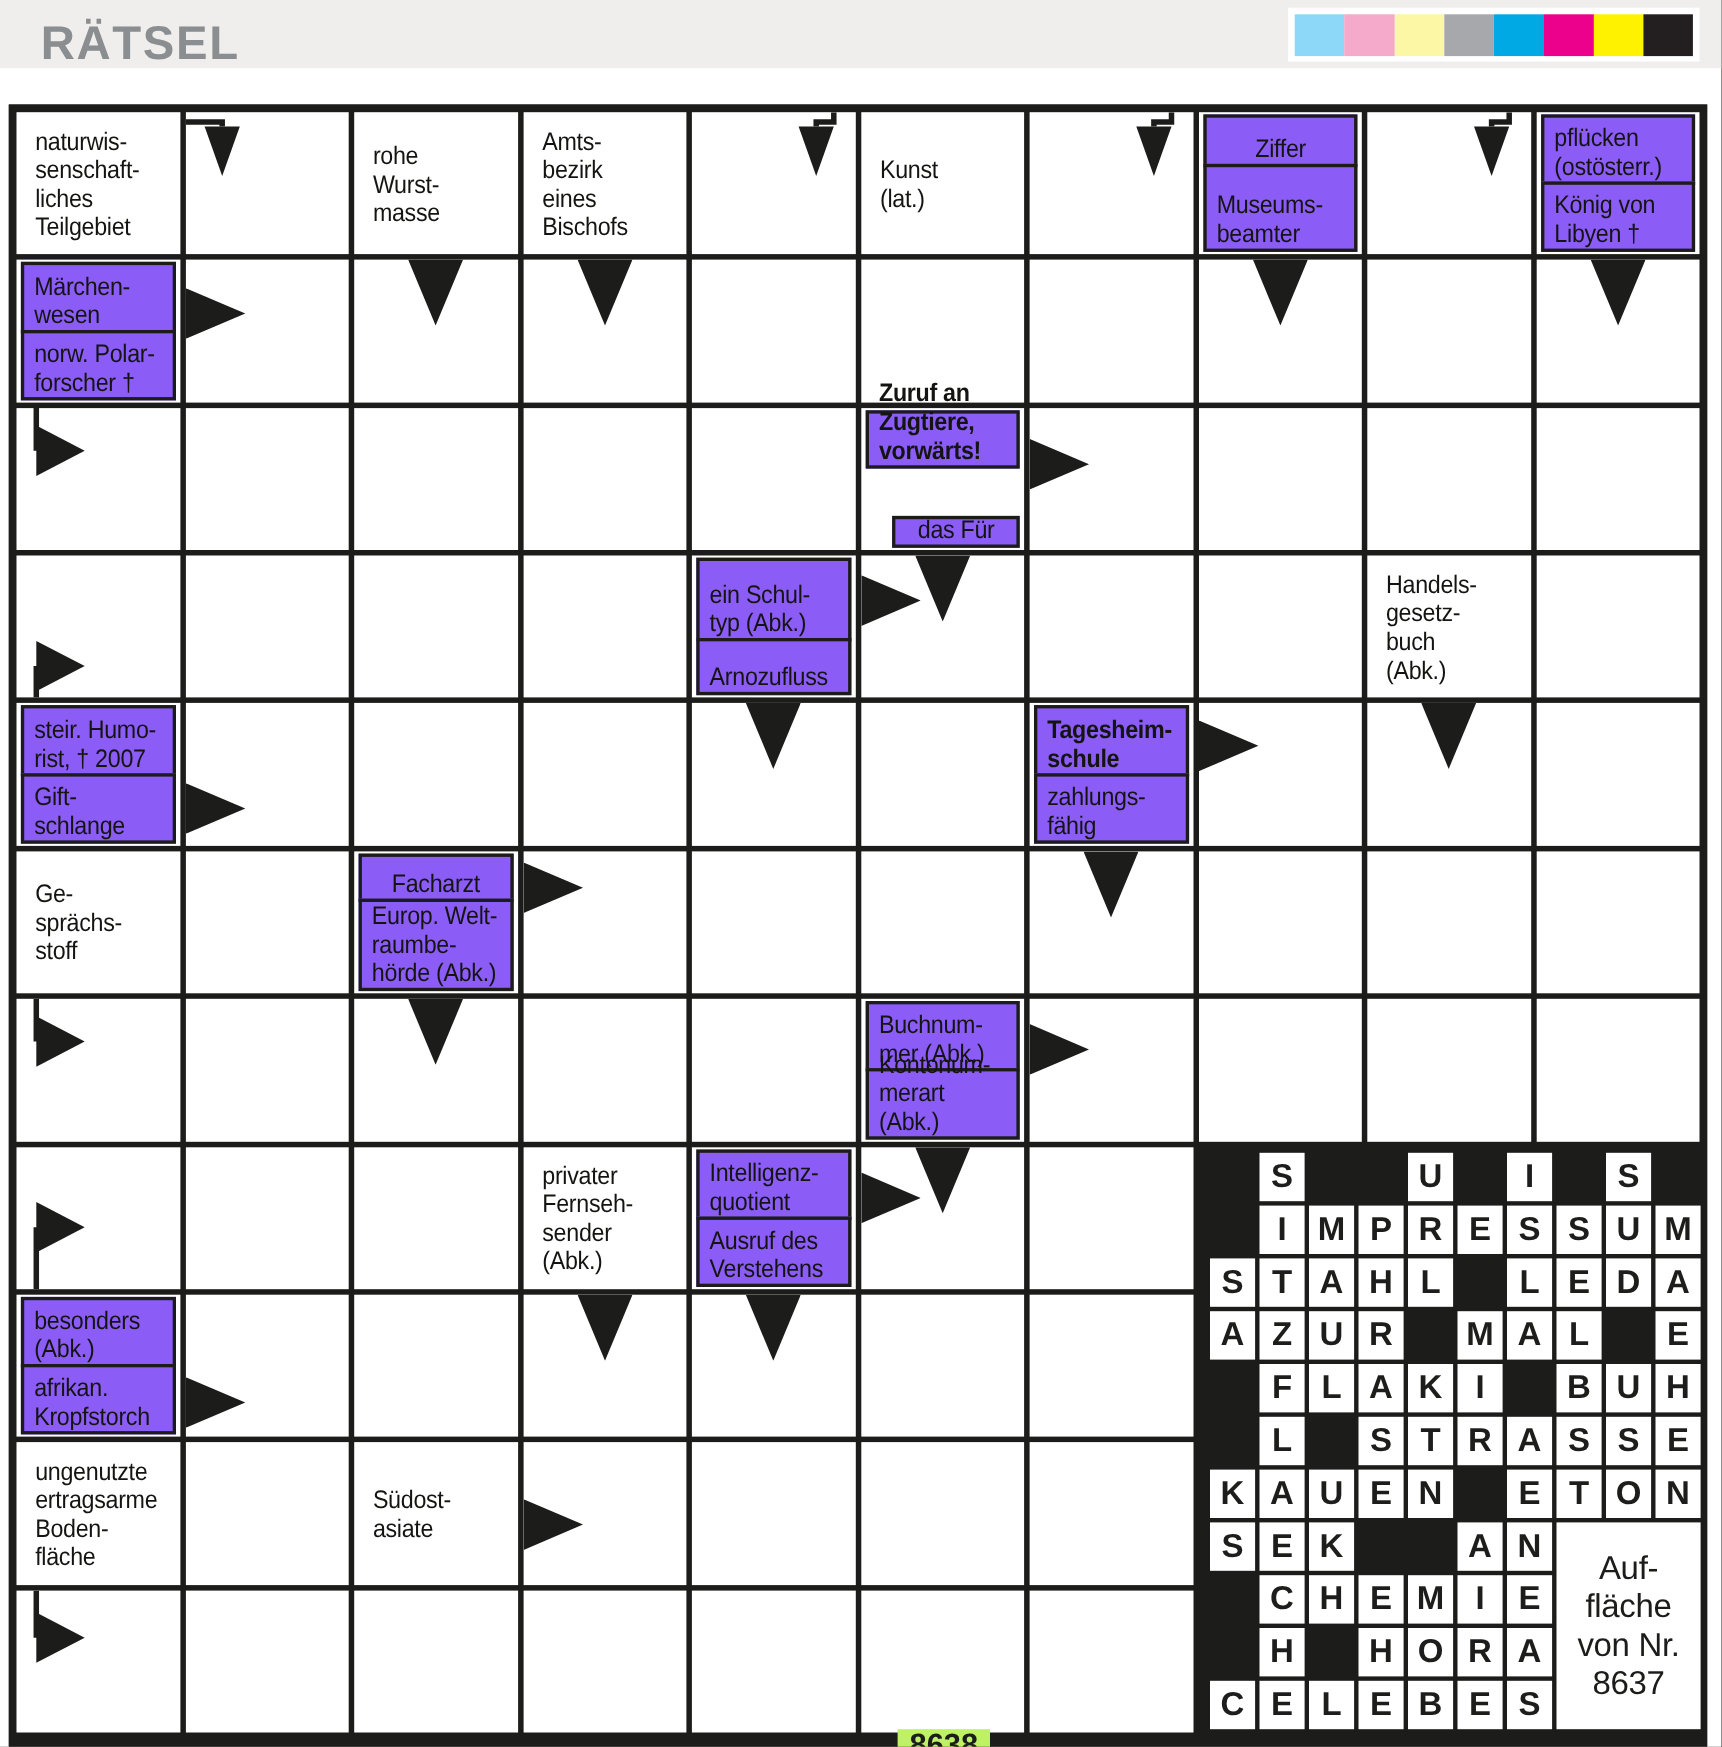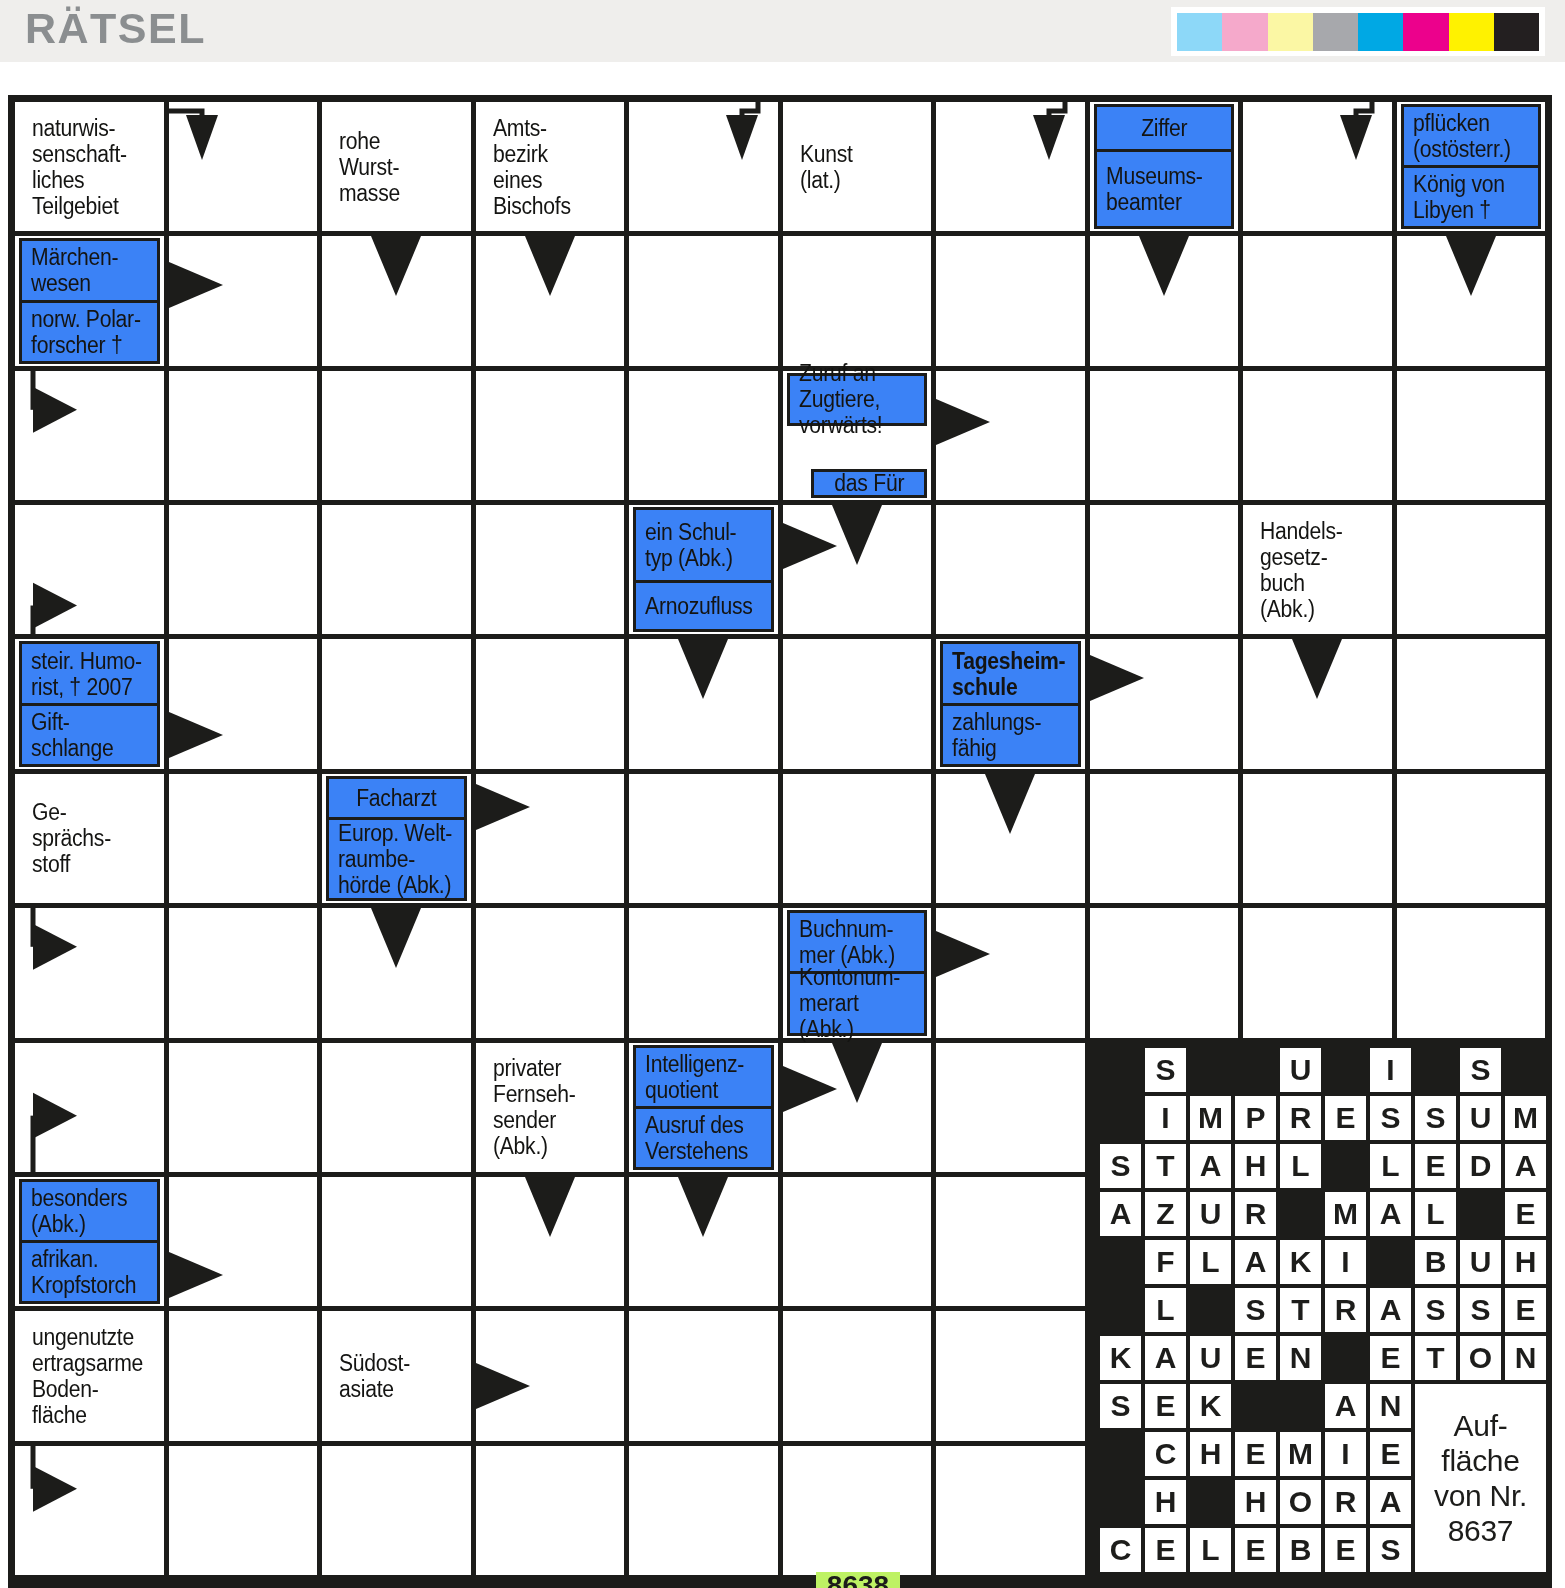--- a/index.html
+++ b/index.html
@@ -3,41 +3,41 @@
 <meta charset="utf-8">
 <style>
   html,body{margin:0;padding:0;}
   body{
     width:1565px;height:1588px;position:relative;background:#ffffff;
     font-family:"Liberation Sans",sans-serif;overflow:hidden;
   }
   
   .masthead{position:absolute;left:0;top:0;width:1565px;height:62px;background:#efeeec;}
   .masthead .title{
-    position:absolute;left:24px;top:3px;margin:1px;font-size:43px;font-weight:bold;
+    position:absolute;left:24px;top:3px;margin:13px;font-size:43px;font-weight:bold;
     color:#8b8e90;letter-spacing:1.5px;
   }
   .colorbar{
     position:absolute;left:1171px;top:7px;width:374px;height:49px;background:#ffffff;
     display:flex;align-items:center;padding:0 6px;box-sizing:border-box;
   }
   .swatch{width:45.25px;height:38px;flex:1 1 auto;}
   
   .board{
     position:absolute;left:8px;top:95px;width:1544px;height:1493px;box-sizing:border-box;
     border:7px solid #1c1c1a;border-bottom-width:13px;background:#1c1c1a;
     display:grid;grid-template-columns:repeat(10,1fr);grid-template-rows:repeat(11,1fr);gap:5px;
   }
   .cell{background:#ffffff;position:relative;min-width:0;min-height:0;}
   .cell.black{background:transparent;}
   .cell.clue{display:flex;flex-direction:column;justify-content:center;padding:2px 4px;box-sizing:border-box;}
   .cell.clue.plain{padding:2px 6px;}
   .cluebox{
-    border:3px solid #1c1c1a;background:#3b82f6;box-sizing:border-box;min-height:0;
-    display:flex;flex-direction:column;justify-content:center;padding:1px 4px;flex:1 1 0;
+    border:3px solid #1c1c1a;background:#8b5cf6;box-sizing:border-box;min-height:0;
+    display:flex;flex-direction:column;justify-content:flex-end;padding:1px 4px;flex:1 1 0;
   }
   .cluebox + .cluebox{margin-top:-3px;}
   .plainbox{display:flex;flex-direction:column;justify-content:center;padding:0 6px;}
   .clue-text{
     font-size:23px;line-height:26px;letter-spacing:-0.3px;color:#141412;width:100%;
     transform:scaleX(0.92);transform-origin:50% 50%;
   }
   .ar{position:absolute;z-index:3;}
   .ar polygon{fill:#1c1c1a;}
   .ar path{stroke:#1c1c1a;stroke-width:5;fill:none;}
@@ -221,21 +221,21 @@
       <svg class="ar ar-rv" width="60" viewBox="0 0 60 130" preserveAspectRatio="none">
         <path d="M10 0 V39"></path>
         <polygon points="10,16 10,62 54,39"></polygon>
       </svg>
     </div>
     <div class="cell"></div>
     <div class="cell"></div>
     <div class="cell"></div>
     <div class="cell"></div>
     <div class="cell clue">
-      <div class="cluebox" style="flex: 0.68 1 0px;">
+      <div class="cluebox" style="flex: 0.68 1 0px; font-weight: bold;">
         <div class="clue-text">
           <div>Zuruf an</div>
           <div>Zugtiere,</div>
           <div>vorwärts!</div>
         </div>
       </div>
       <div class="cluebox" style="flex: 0.32 1 0px; margin-left: 24px; margin-top: 43px;">
         <div class="clue-text" style="text-align: center;">
           <div>das Für</div>
         </div>

